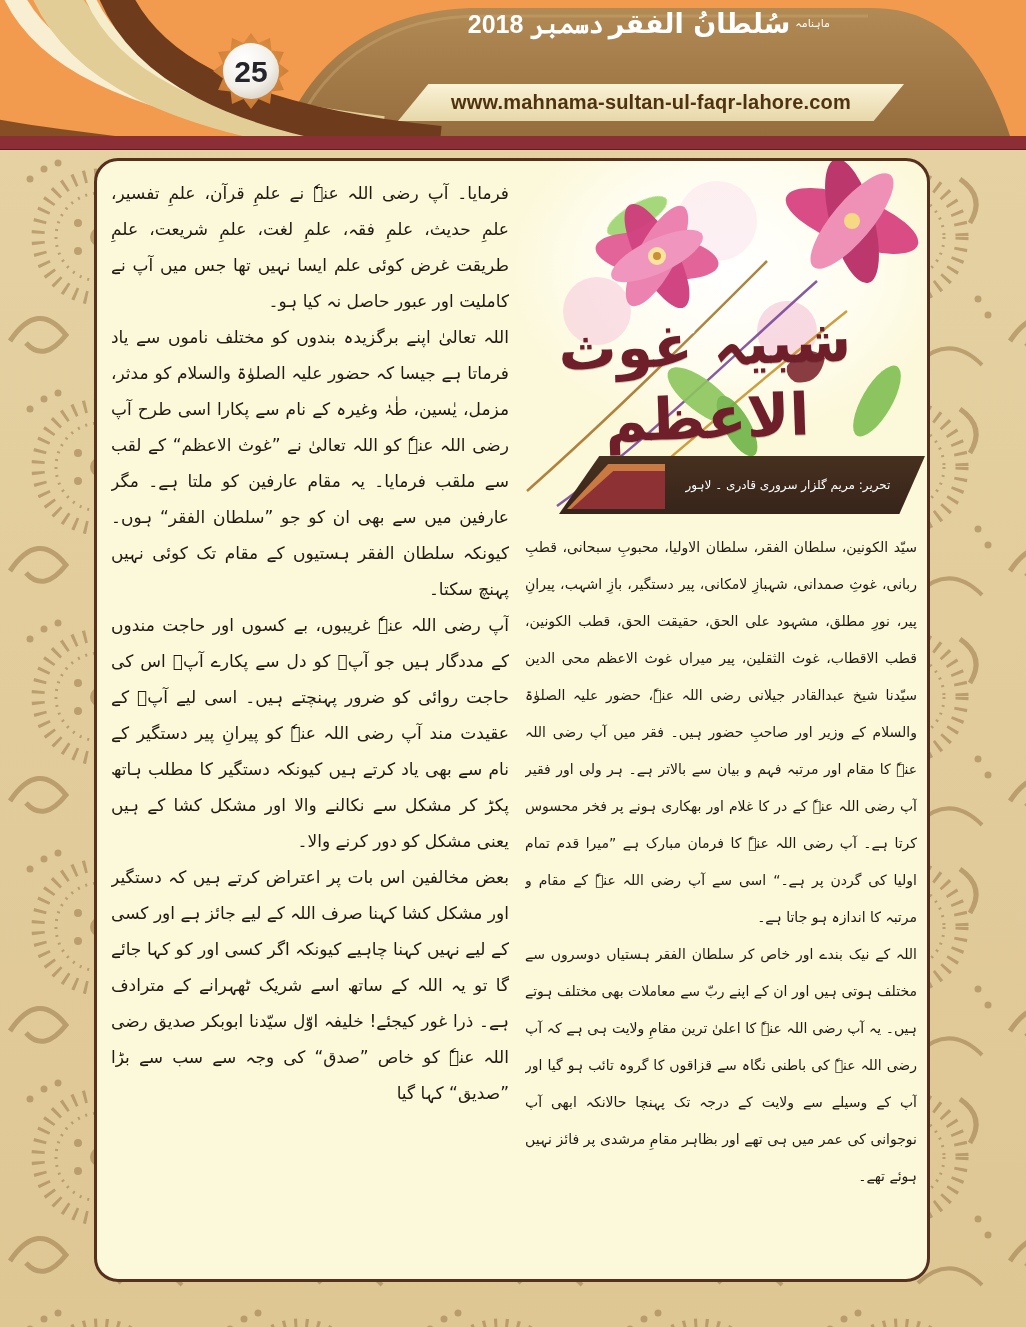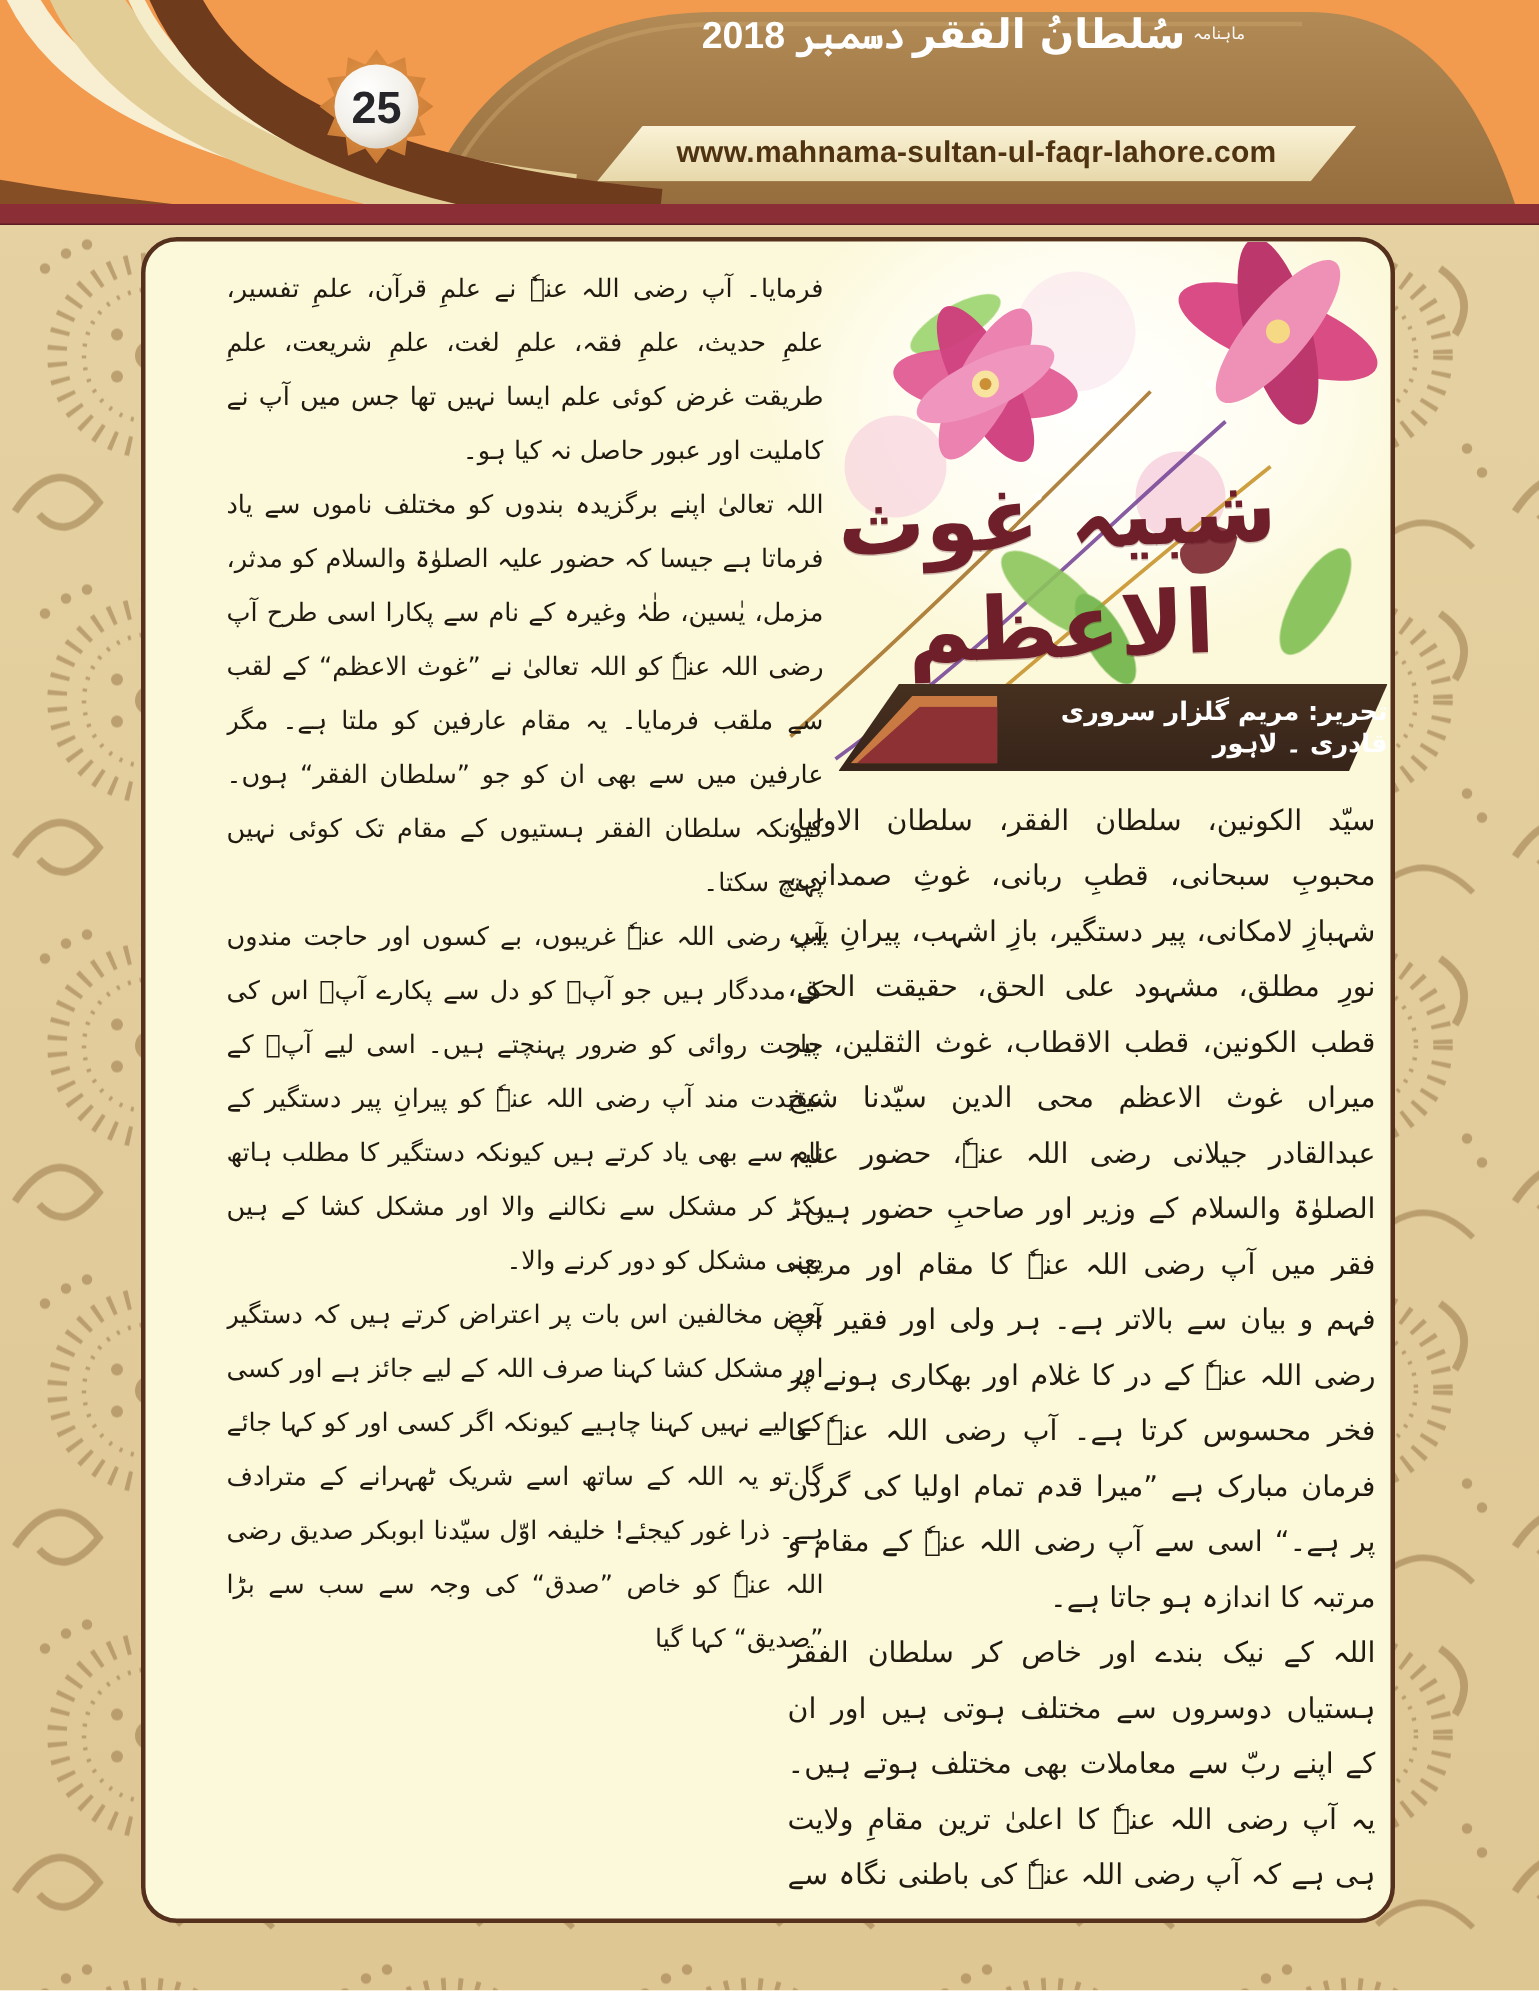--- a/index.html
+++ b/index.html
@@ -35,27 +35,27 @@
         font-size:58px;font-weight:bold;color:#6e1f2a;direction:rtl;text-align:center;
         transform:rotate(-2deg);line-height:1.25;text-shadow:0 1px 0 rgba(80,10,20,.25);}
   .byline{position:absolute;top:295px;right:2px;width:366px;height:58px;z-index:4;}
   .byline-bg{position:absolute;inset:0;background:linear-gradient(#46301f,#37241a);
         clip-path:polygon(11% 0,100% 0,93% 100%,0 100%);}
   .accent-back{position:absolute;left:8px;bottom:5px;width:98px;height:45px;background:#c97a42;
         clip-path:polygon(0 100%,42% 0,100% 0,100% 100%);}
   .accent-front{position:absolute;left:12px;bottom:5px;width:94px;height:38px;background:#8d3134;
         clip-path:polygon(0 100%,45% 0,100% 0,100% 100%);}
   .byline-text{position:absolute;inset:0;display:flex;align-items:center;justify-content:center;
-        padding-left:92px;color:#fff;font-size:17px;font-weight:bold;direction:rtl;}
+        padding-left:92px;color:#fff;font-size:12px;font-weight:normal;direction:rtl;}
 
   
   .col{position:absolute;direction:rtl;text-align:justify;color:#201a10;overflow:hidden;}
   .col p{margin:0;}
-  .col-left{left:14px;top:14px;width:398px;height:1078px;font-size:17px;line-height:36px;margin-left:40px;}
-  .col-right{left:428px;top:368px;width:392px;height:742px;font-size:19px;line-height:37px;}
+  .col-left{left:14px;top:14px;width:398px;height:1078px;font-size:17px;line-height:36px;}
+  .col-right{left:428px;top:368px;width:392px;height:742px;font-size:14px;line-height:37px;}
 </style>
 </head>
 <body>
 
 <div class="page">
 
   <div class="header">
     <svg class="header-art" width="1026" height="136" viewBox="0 0 1026 136">
       <defs>
         <linearGradient id="domeGrad" x1="0" y1="0" x2="0" y2="1">

